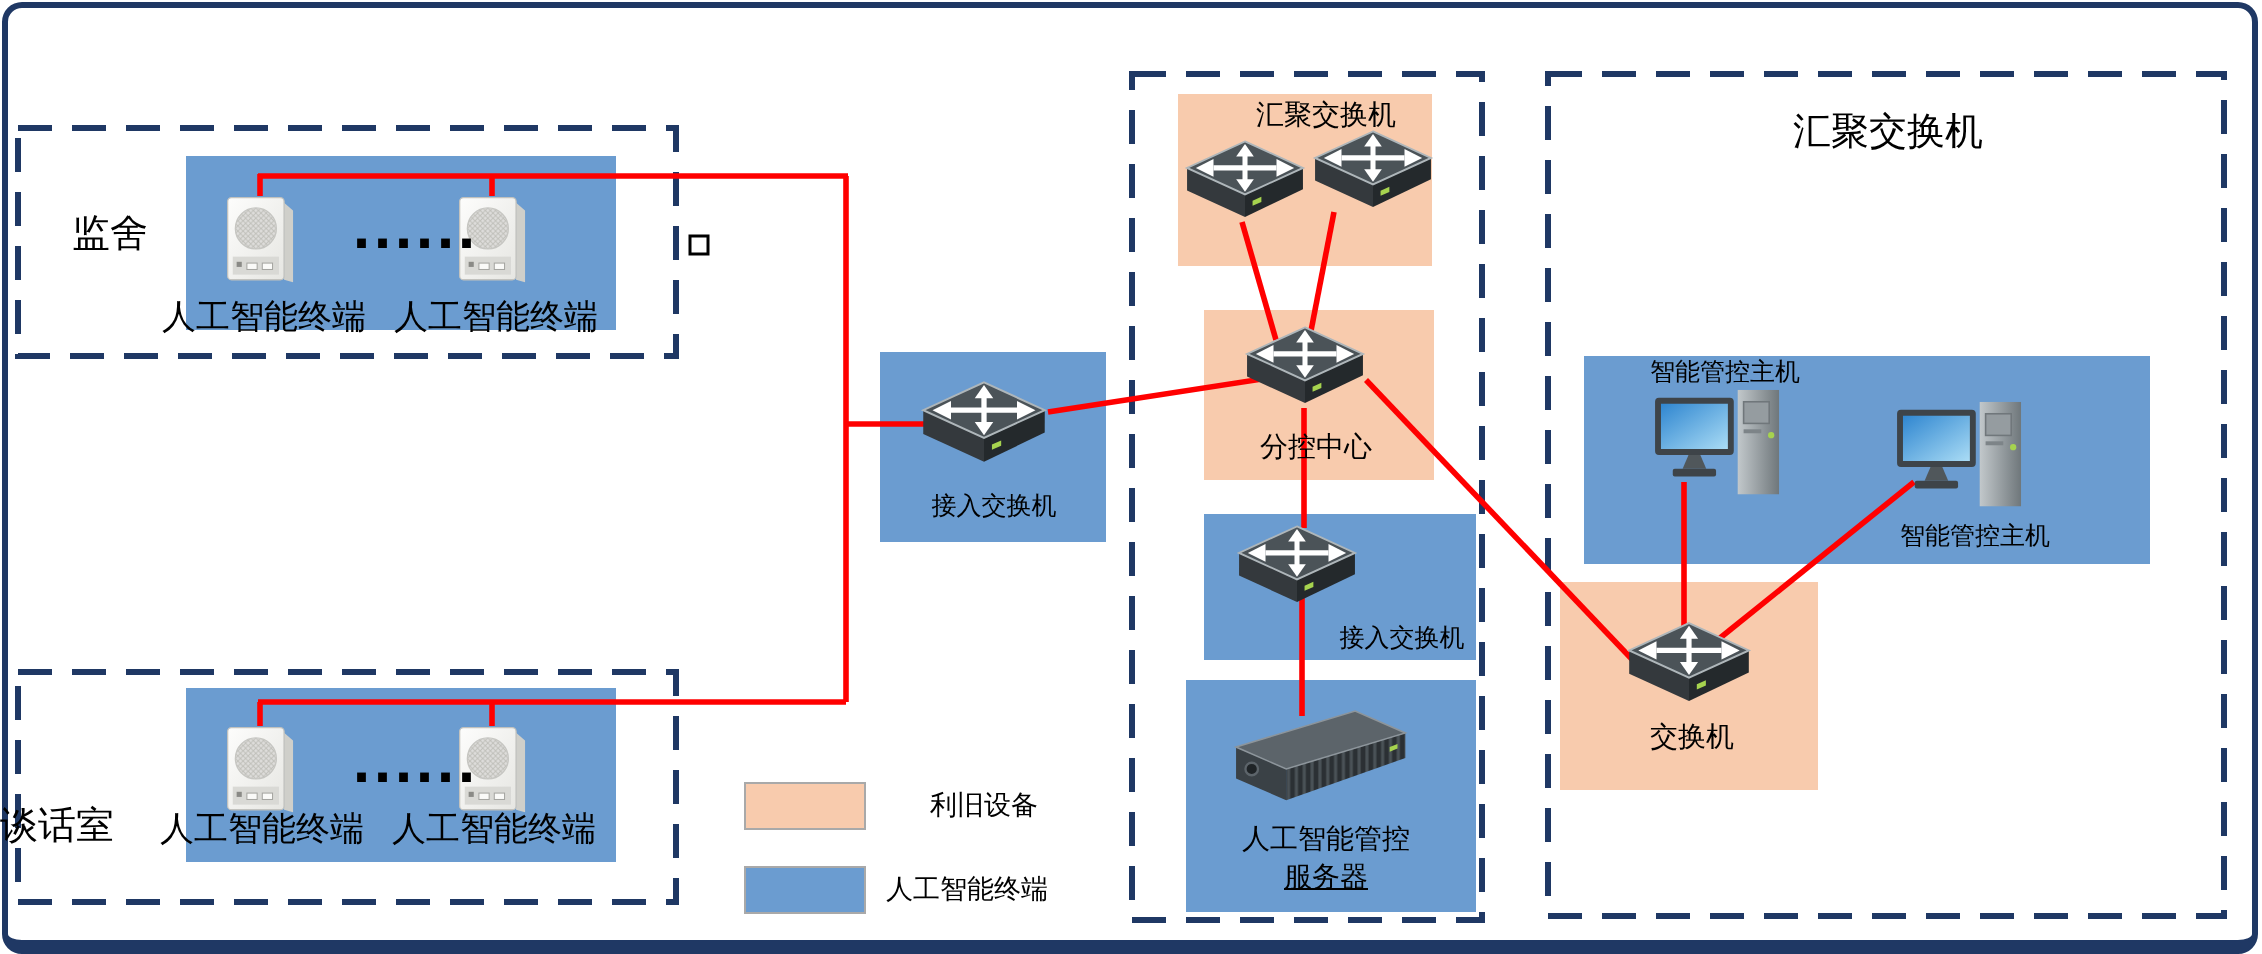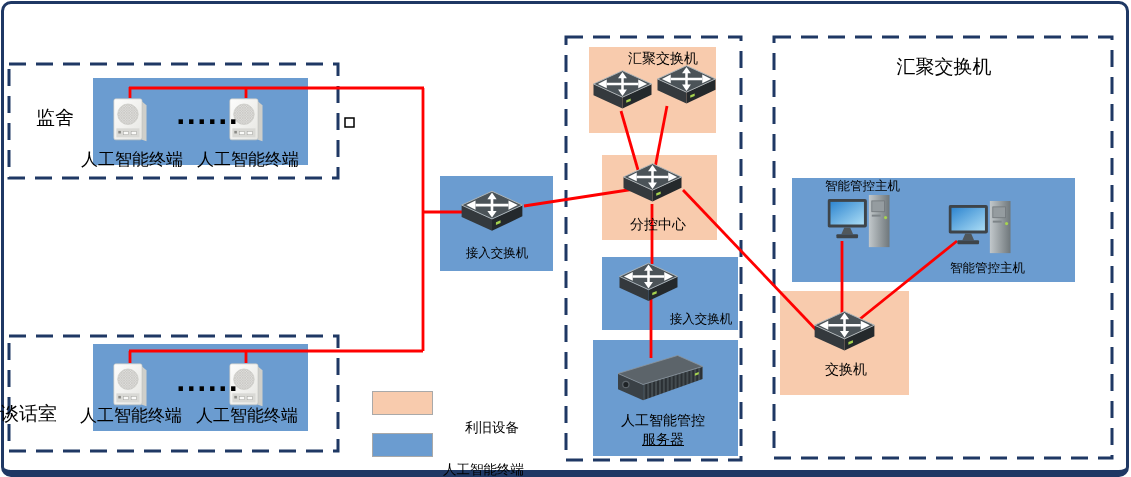--- a/index.html
+++ b/index.html
@@ -14,21 +14,21 @@
   }
   .box-blue{background:#6b9cd0;}
   .box-orange{background:#f8cbad;}
   .swatch{border:1px solid #a9a9a9;}
   .lbl{white-space:nowrap;line-height:1.15;}
   .lbl.center{transform:translateX(-50%);text-align:center;}
   .region-title{font-size:19px;}
   .node-lbl{font-size:14px;}
   .node-lbl-sm{font-size:12.5px;}
   .term-lbl{font-size:17px;}
-  .legend-lbl{font-size:13.5px;margin-top:24px;}
+  .legend-lbl{font-size:13.5px;}
   .dots{font-size:25px;font-weight:700;letter-spacing:1px;line-height:1;}
   svg{display:block;}
   #overlay{pointer-events:none;}
 </style>
 </head>
 <body>
 
 <div id="stage">
 
   <div id="frame" class="abs"></div>

